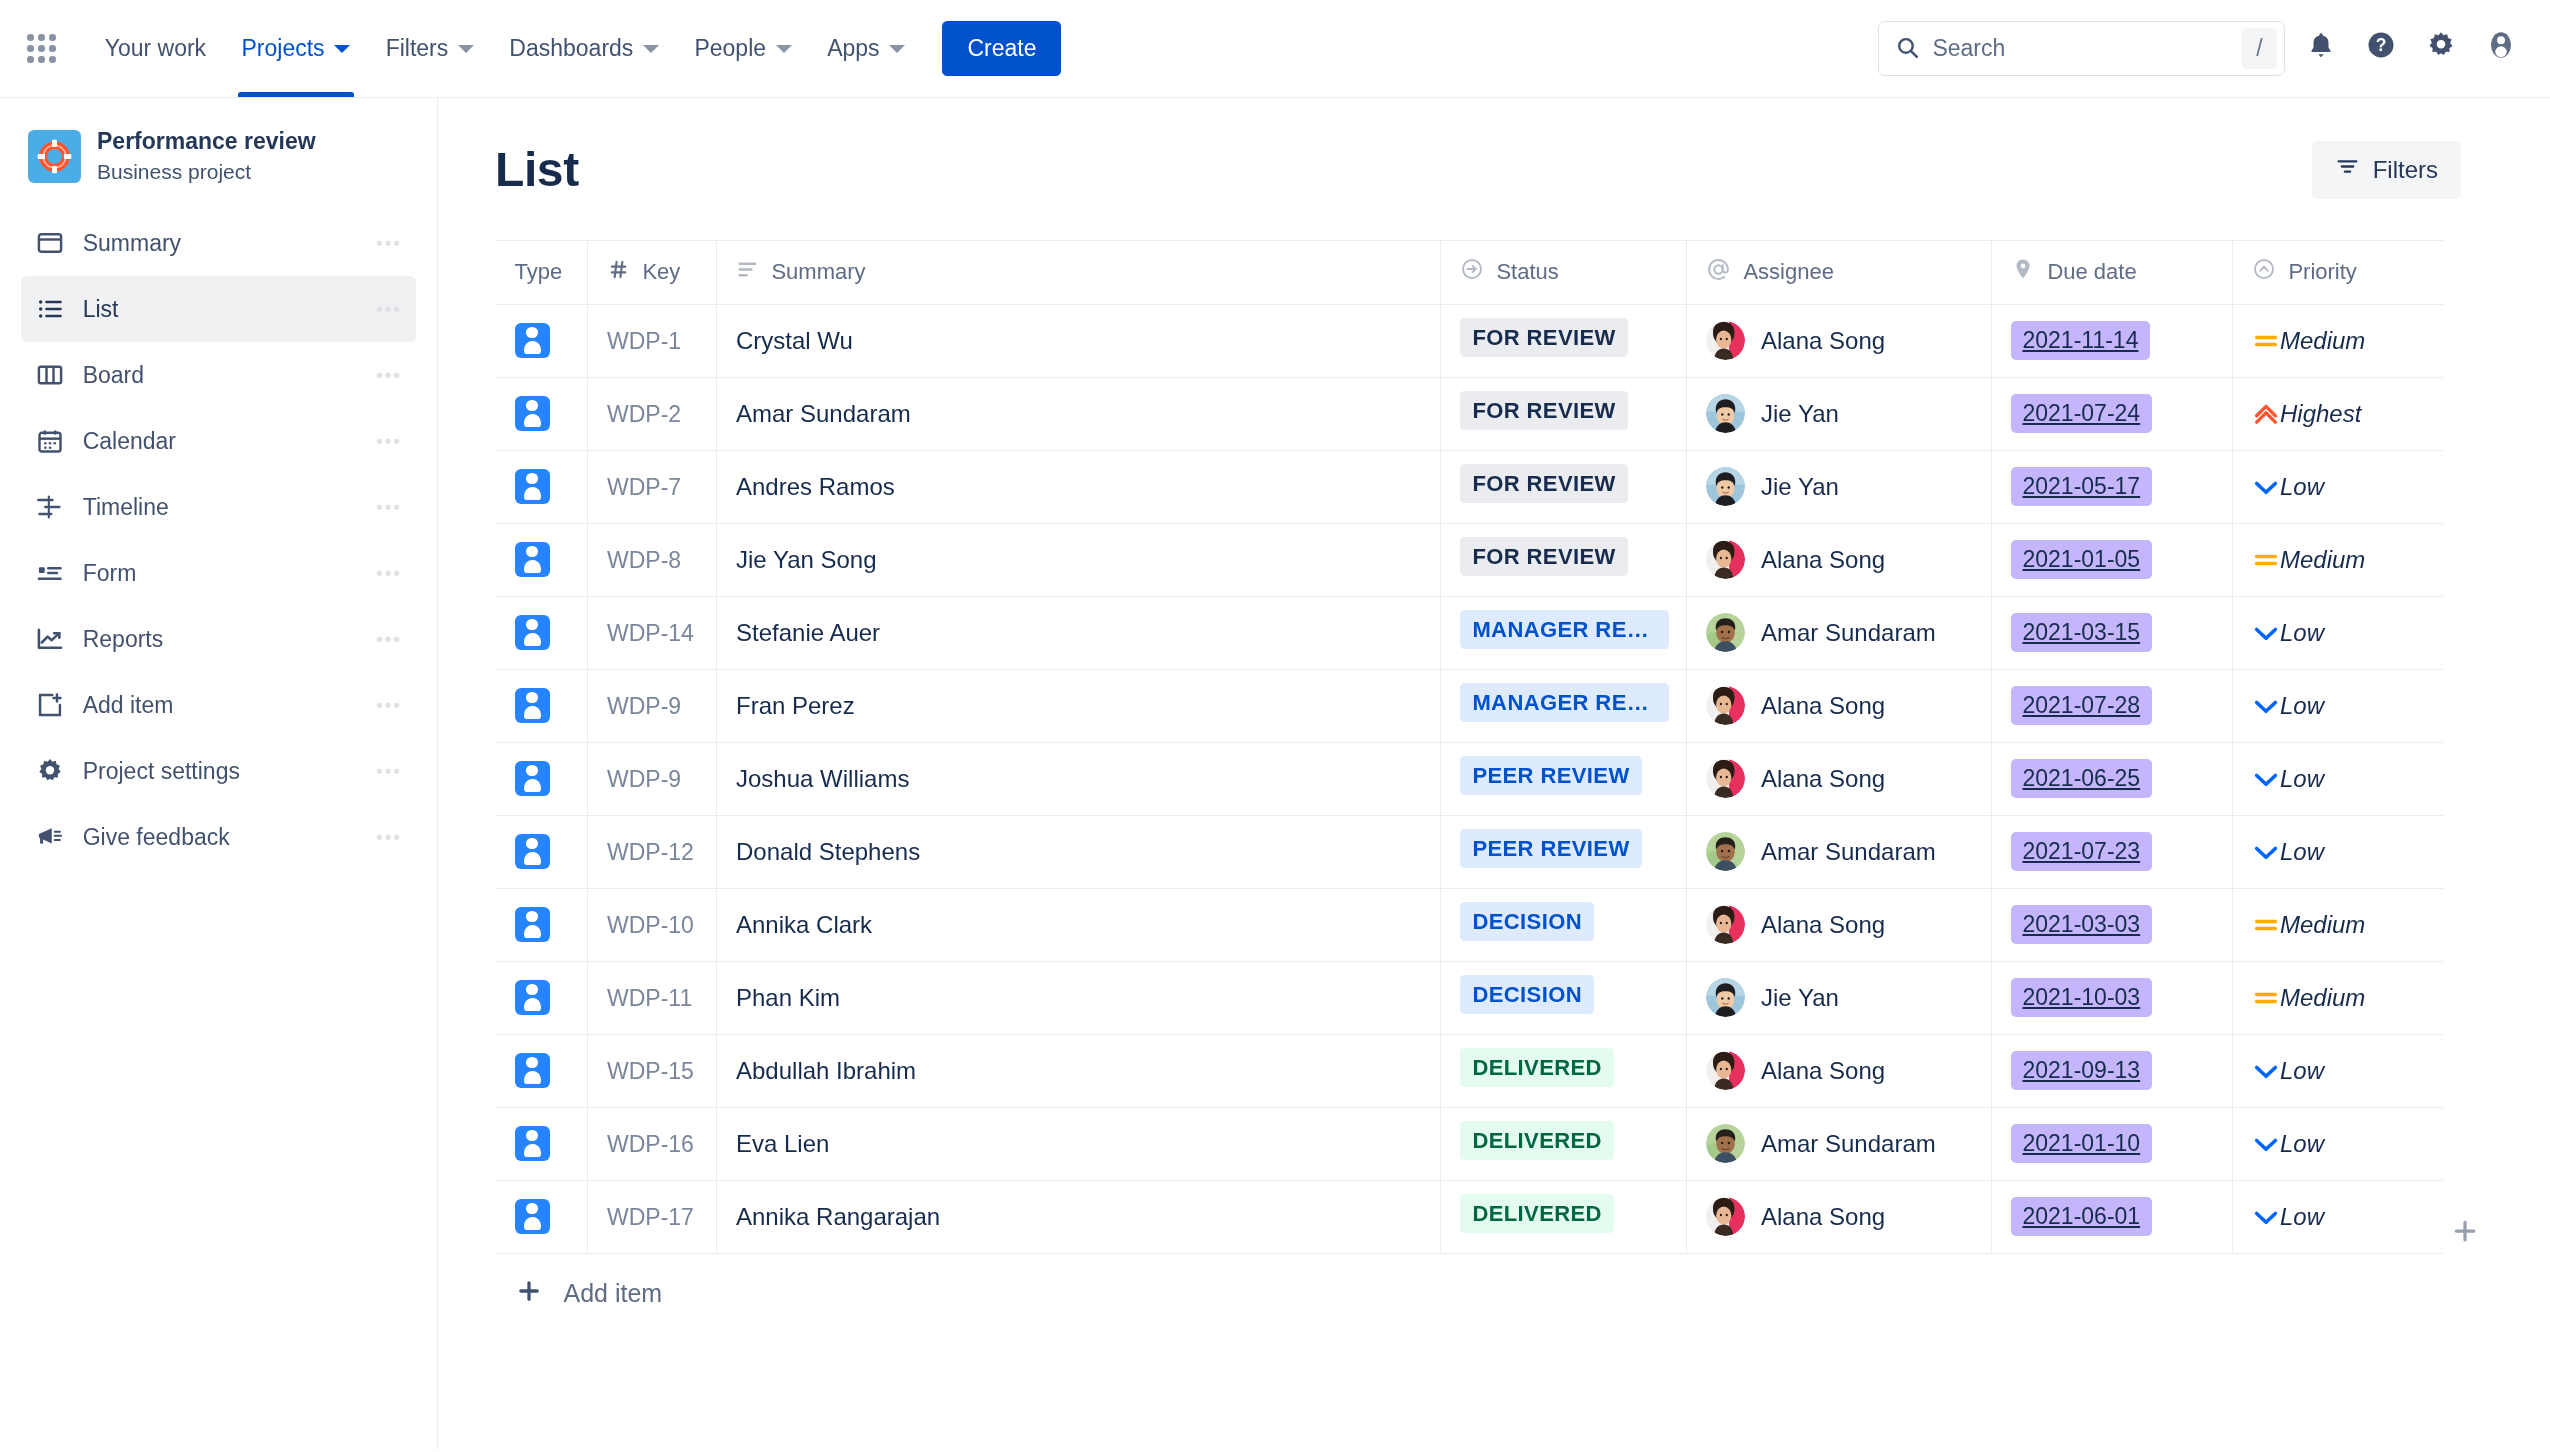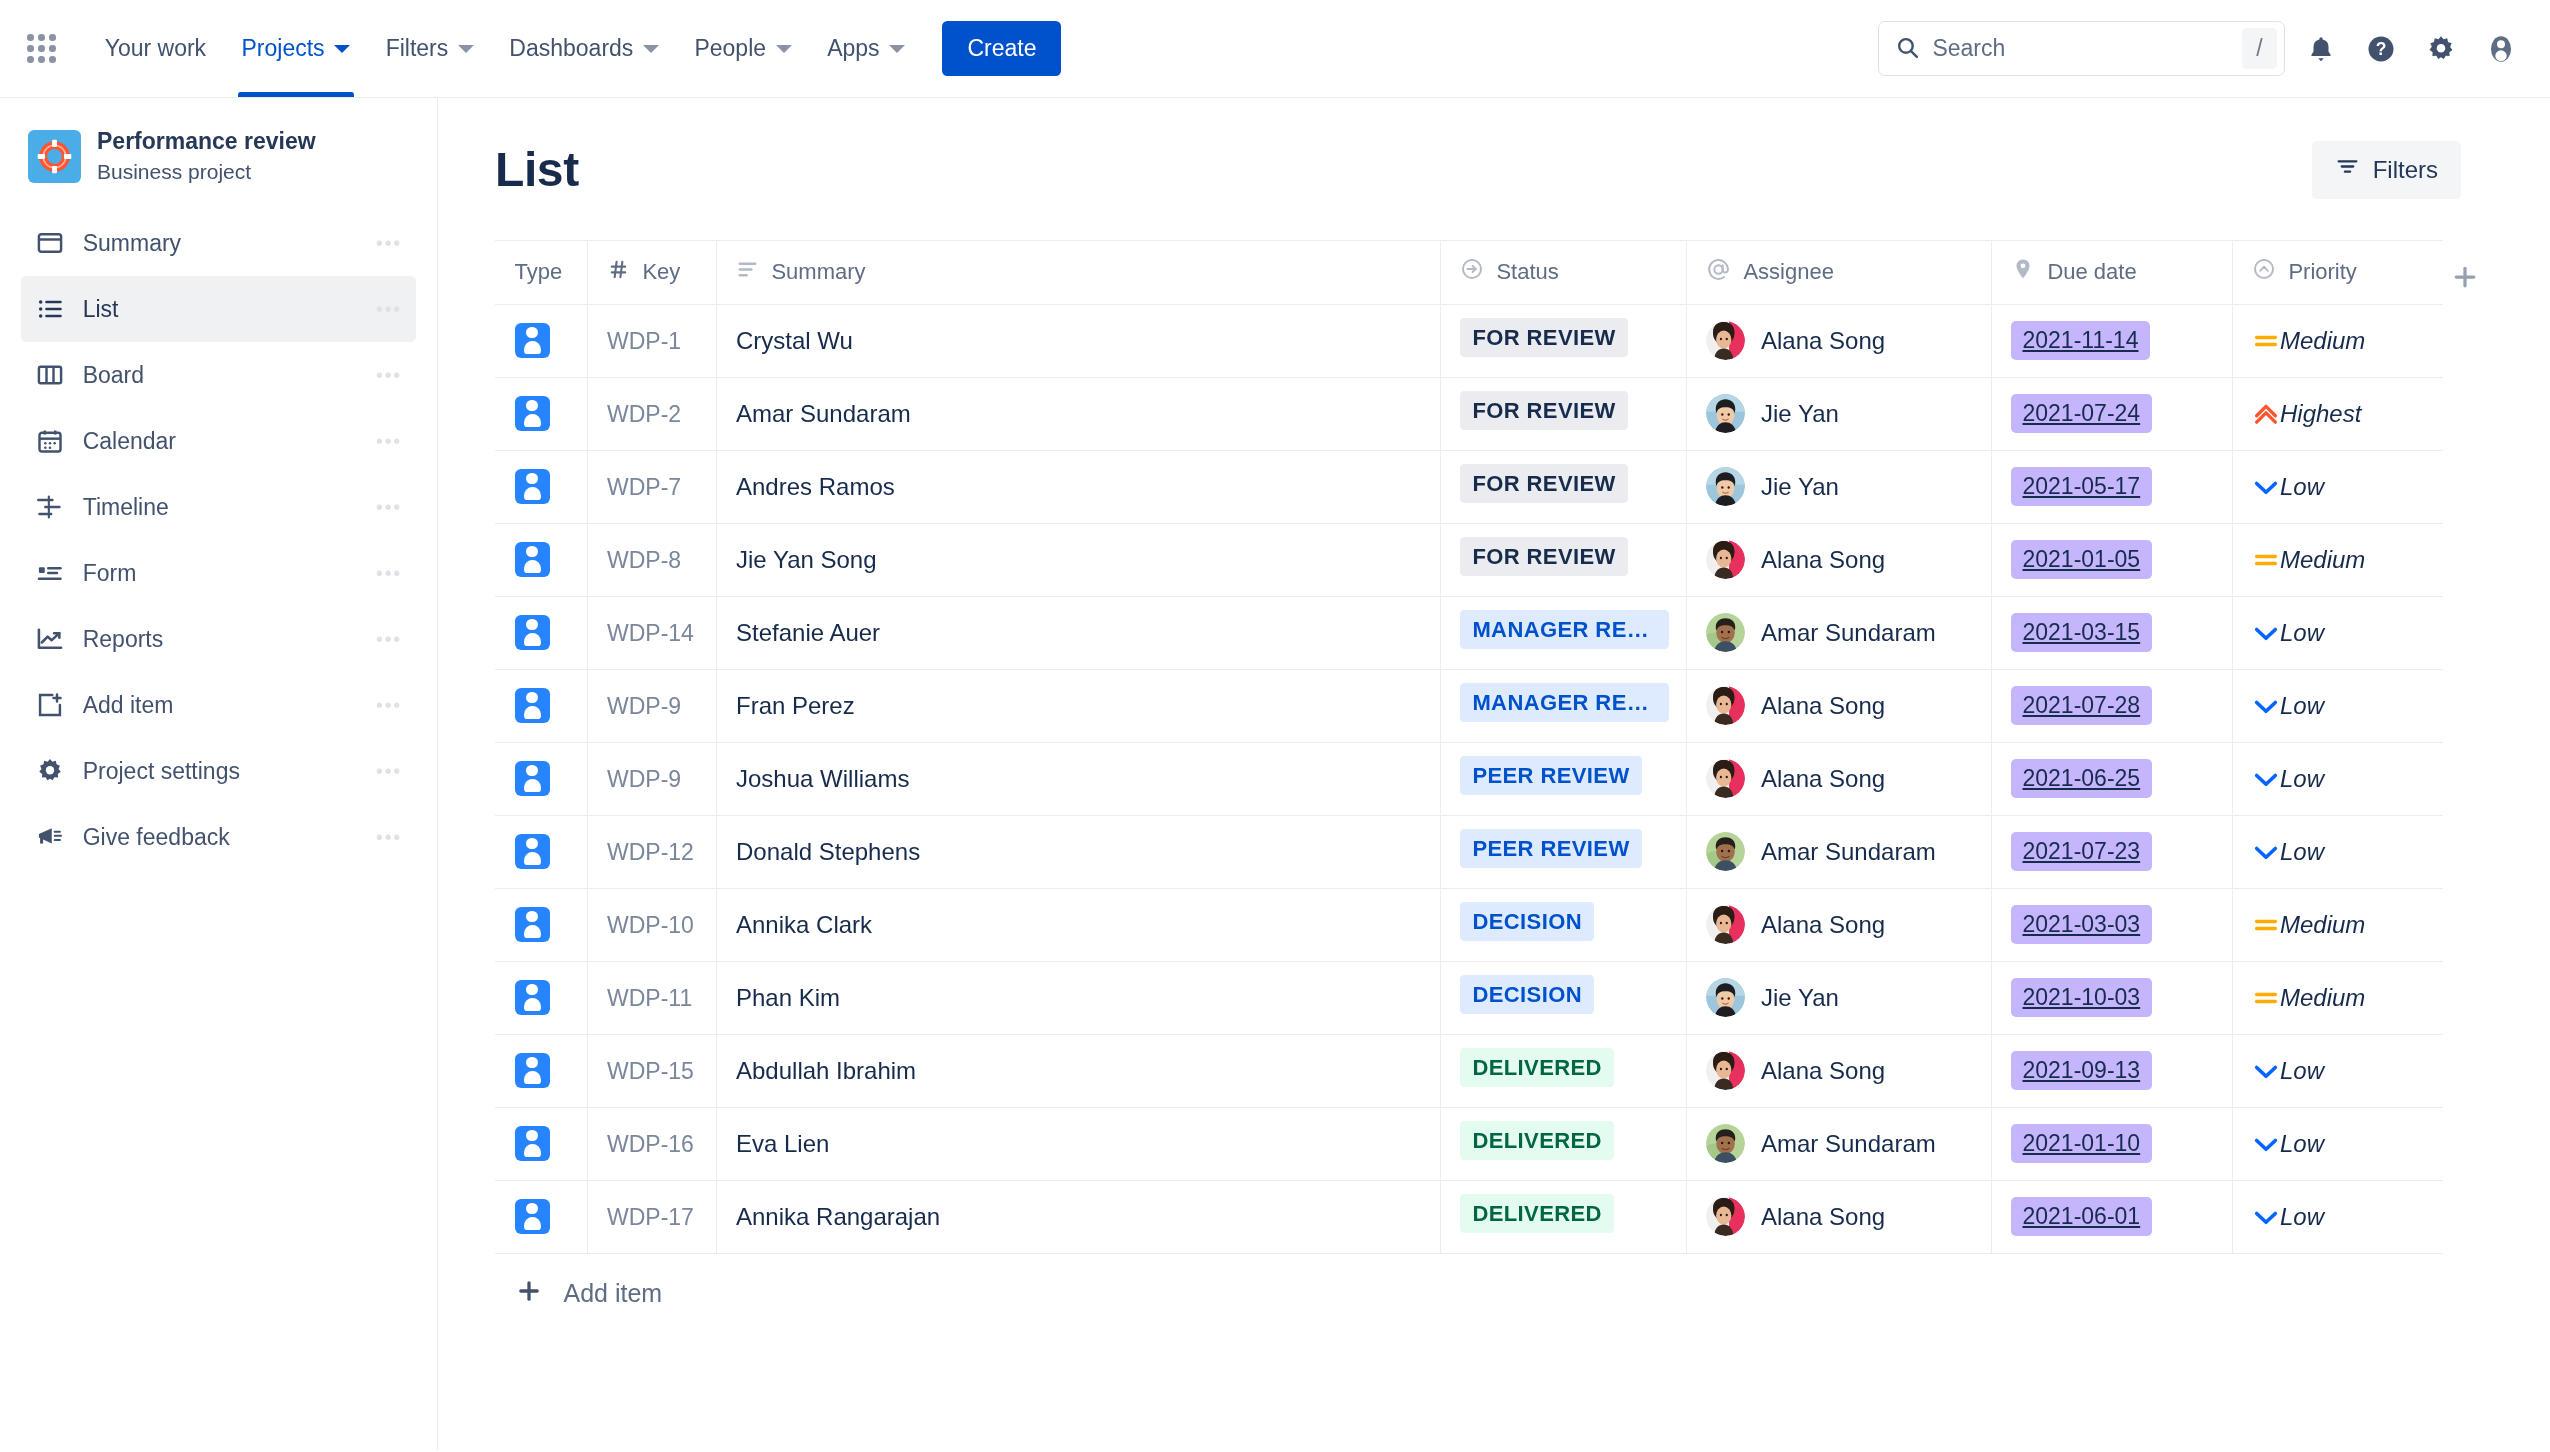--- a/index.html
+++ b/index.html
@@ -64,21 +64,21 @@
 
   .create-btn {
     background: #0052cc; color: #fff;
     font-size: 23px; font-weight: 500;
     padding: 14px 25px; border: none; border-radius: 5.3px;
     margin-left: 19.5px; cursor: pointer; white-space: nowrap;
     font-family: "Liberation Sans", sans-serif;
   }
 
   .nav-right {
-    margin-left: auto; display: flex; align-items: center; gap: 12px; flex: none;
+    margin-left: auto; display: flex; align-items: flex-start; gap: 12px; flex: none;
   }
   .searchbox {
     display: flex; align-items: center;
     width: 407px; height: 55px;
     border: 1.8px solid #dfe1e6; border-radius: 7px;
     padding: 0 7px 0 16px; background: #fff; cursor: text;
   }
   .searchbox .mag { flex: none; margin-right: 12.4px; }
   .search-input {
     flex: 1; border: none; outline: none; background: transparent;
@@ -485,21 +485,21 @@
             <line x1="3.5" y1="7" x2="20.5" y2="7"></line>
               <line x1="6.5" y1="12" x2="17.5" y2="12"></line>
               <line x1="9.5" y1="17" x2="14.5" y2="17"></line>
           </svg>
         </span>
         <span>Filters</span>
       </button>
     </div>
 
     <div class="tbl-area">
-      <div style="display:flex; align-items:flex-start;">
+      <div style="display:flex; align-items:flex-end;">
         <table class="jira-tbl">
           <colgroup>
             <col class="col-type">
               <col class="col-key">
               <col class="col-summary">
             <col class="col-status">
               <col class="col-assignee">
               <col class="col-due">
               <col class="col-priority">
           </colgroup>

